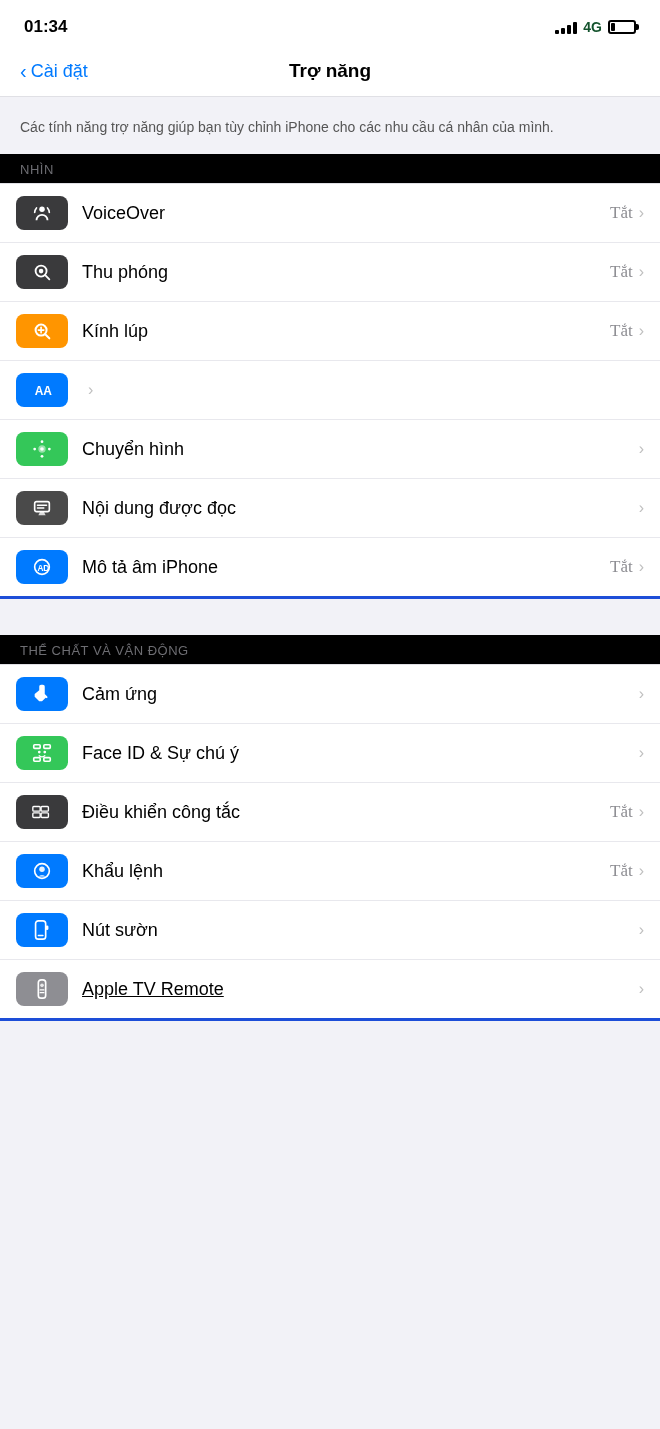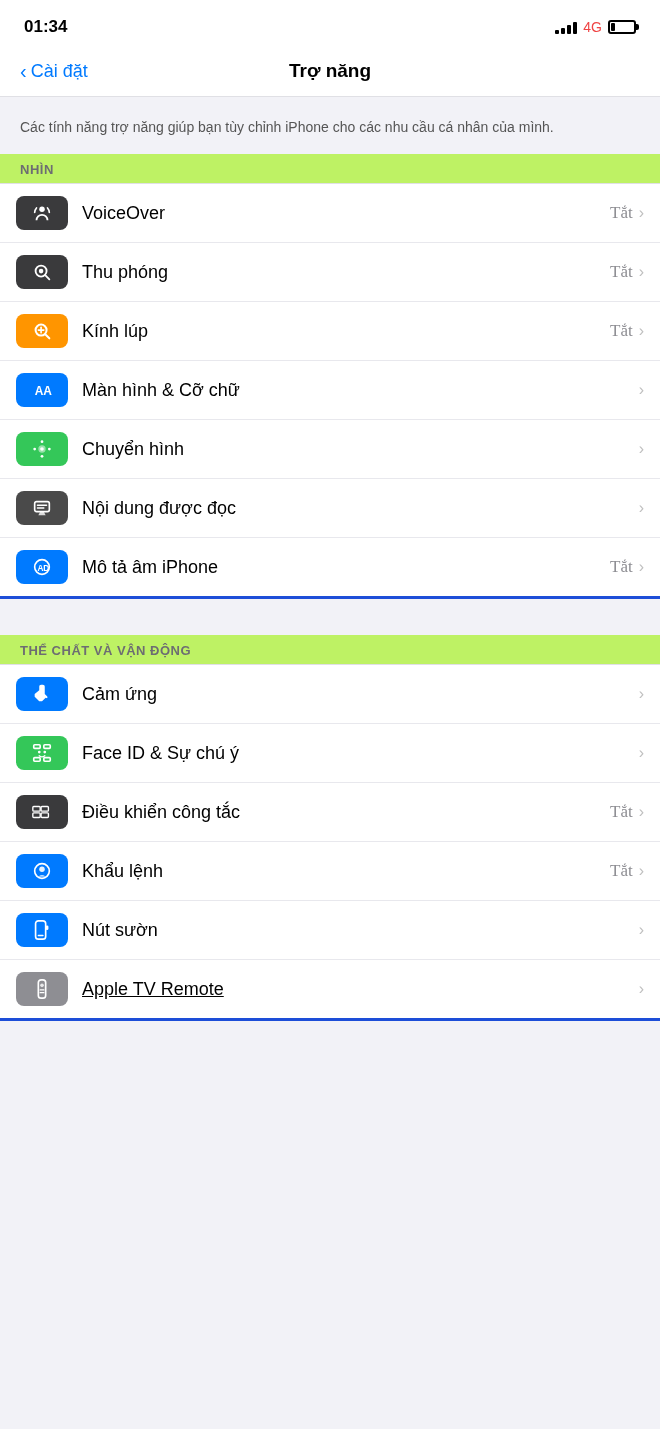--- a/index.html
+++ b/index.html
@@ -41,22 +41,22 @@
       background: #000;
       width: 4px;
       border-radius: 1px;
     }
     .signal-bars span:nth-child(1) { height: 4px; }
     .signal-bars span:nth-child(2) { height: 6px; }
     .signal-bars span:nth-child(3) { height: 9px; }
     .signal-bars span:nth-child(4) { height: 12px; }
     .network-label {
       font-size: 14px;
-      font-weight: 400;
-      color: #ef4444;
+      font-weight: 700;
+      color: #14532d;
     }
     .battery {
       display: flex;
       align-items: center;
     }
     .battery-body {
       width: 28px;
       height: 14px;
       border: 2px solid #000;
       border-radius: 3px;
@@ -127,24 +127,24 @@
     .description-text {
       font-size: 14px;
       color: #555;
       line-height: 1.5;
     }
 
     
     .section-header {
       padding: 8px 20px 6px 20px;
       font-size: 13px;
-      font-weight: 700;
+      font-weight: 400;
       color: #6d6d72;
       letter-spacing: 0.5px;
-      background: #bef264;
+      background: #000000;
     }
 
     
     .settings-group {
       background: #fff;
       border-top: 1px solid #e0e0e5;
       border-bottom: 3px solid #1d4ed8;
       margin-bottom: 0;
     }
     .settings-item {
@@ -292,21 +292,20 @@
     <span class="item-value">Tắt</span>
     <span class="item-chevron">›</span>
   </div>
 
   <div class="settings-item">
     <div class="item-icon blue">
       <svg class="icon-svg" viewBox="0 0 24 24">
         <text x="4" y="17" font-size="13" font-weight="bold" fill="white" font-family="Arial">AA</text>
       </svg>
     </div>
-    <span class="item-label">Màn hình &amp; Cỡ chữ</span>
     <span class="item-value"></span>
     <span class="item-chevron">›</span>
   </div>
 
   <div class="settings-item">
     <div class="item-icon green">
       <svg class="icon-svg" viewBox="0 0 24 24">
         <circle cx="12" cy="12" r="4" fill="white" opacity="0.5"></circle>
         <circle cx="12" cy="12" r="2" fill="white"></circle>
         <circle cx="12" cy="4" r="1.5" fill="white"></circle>

